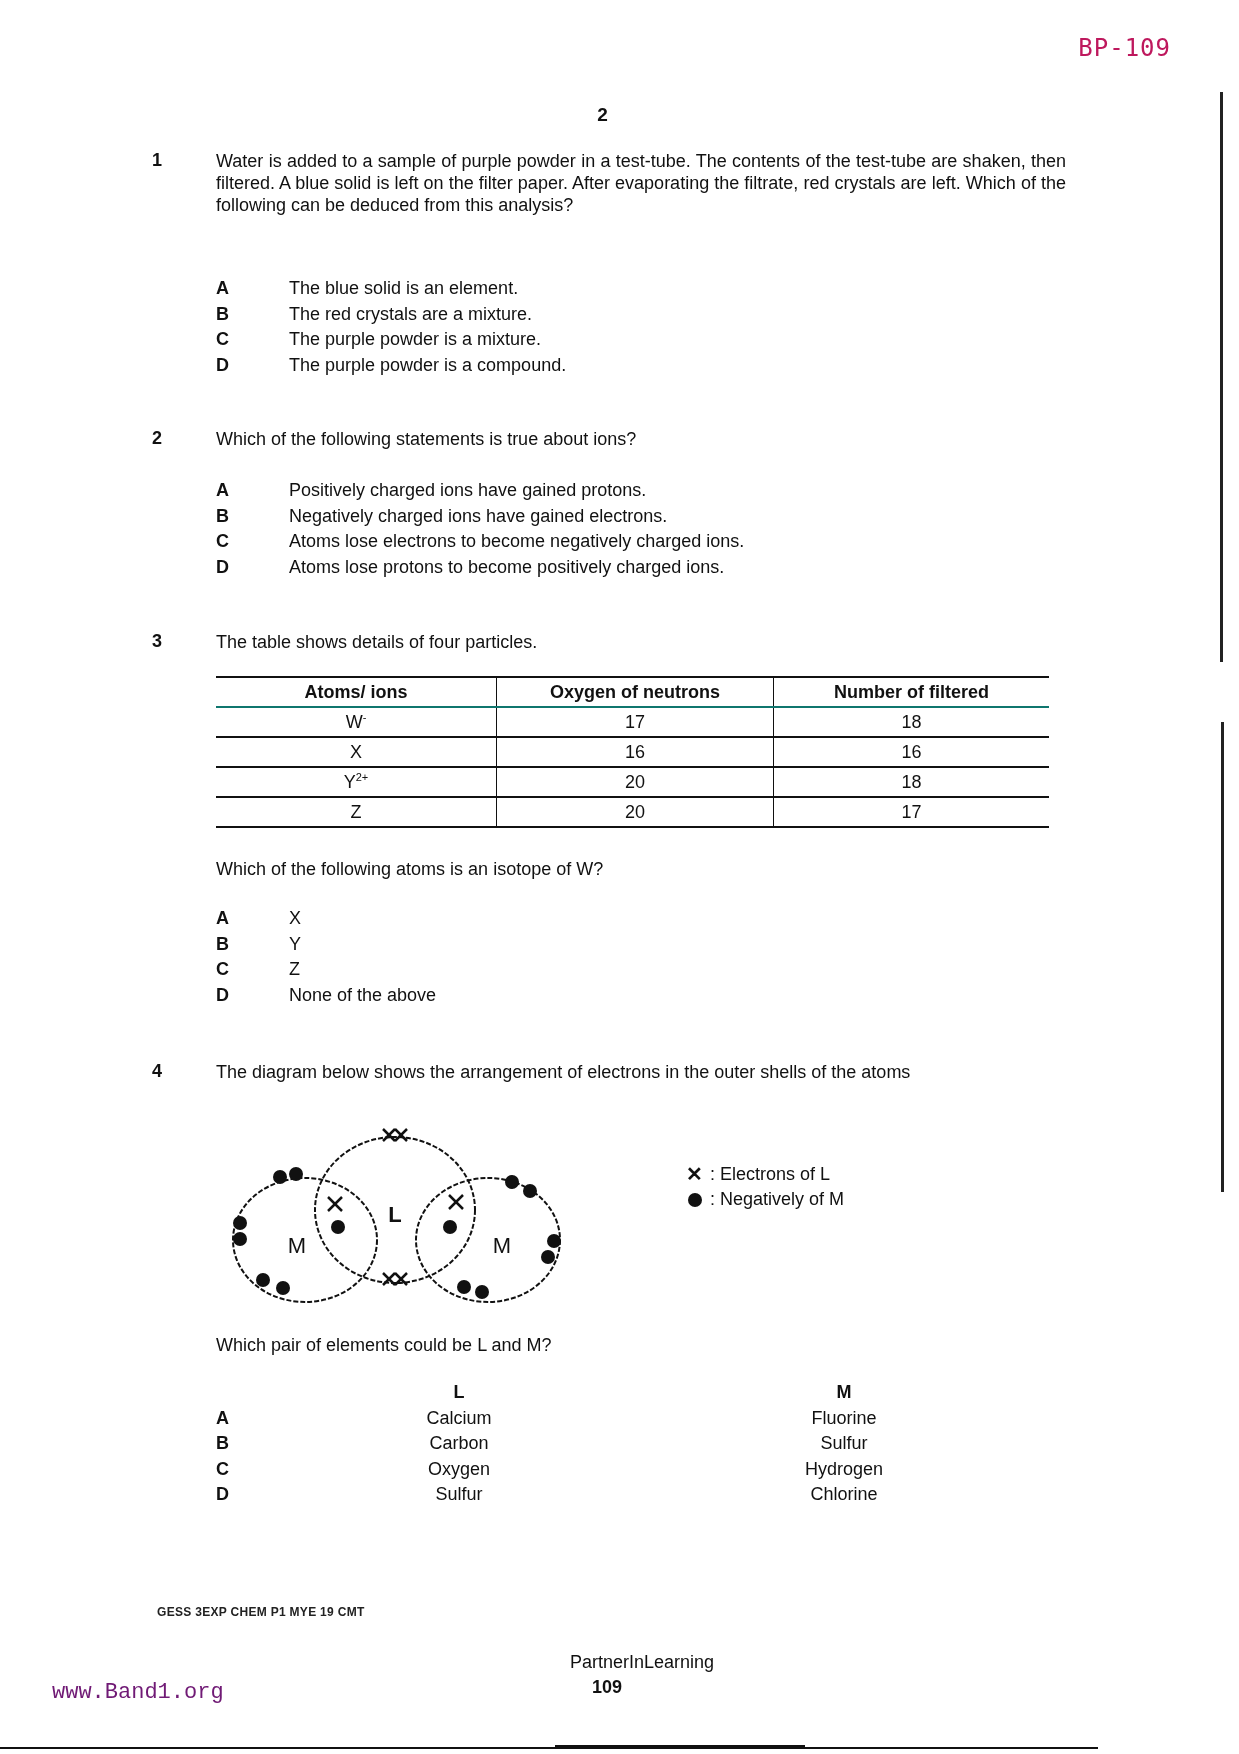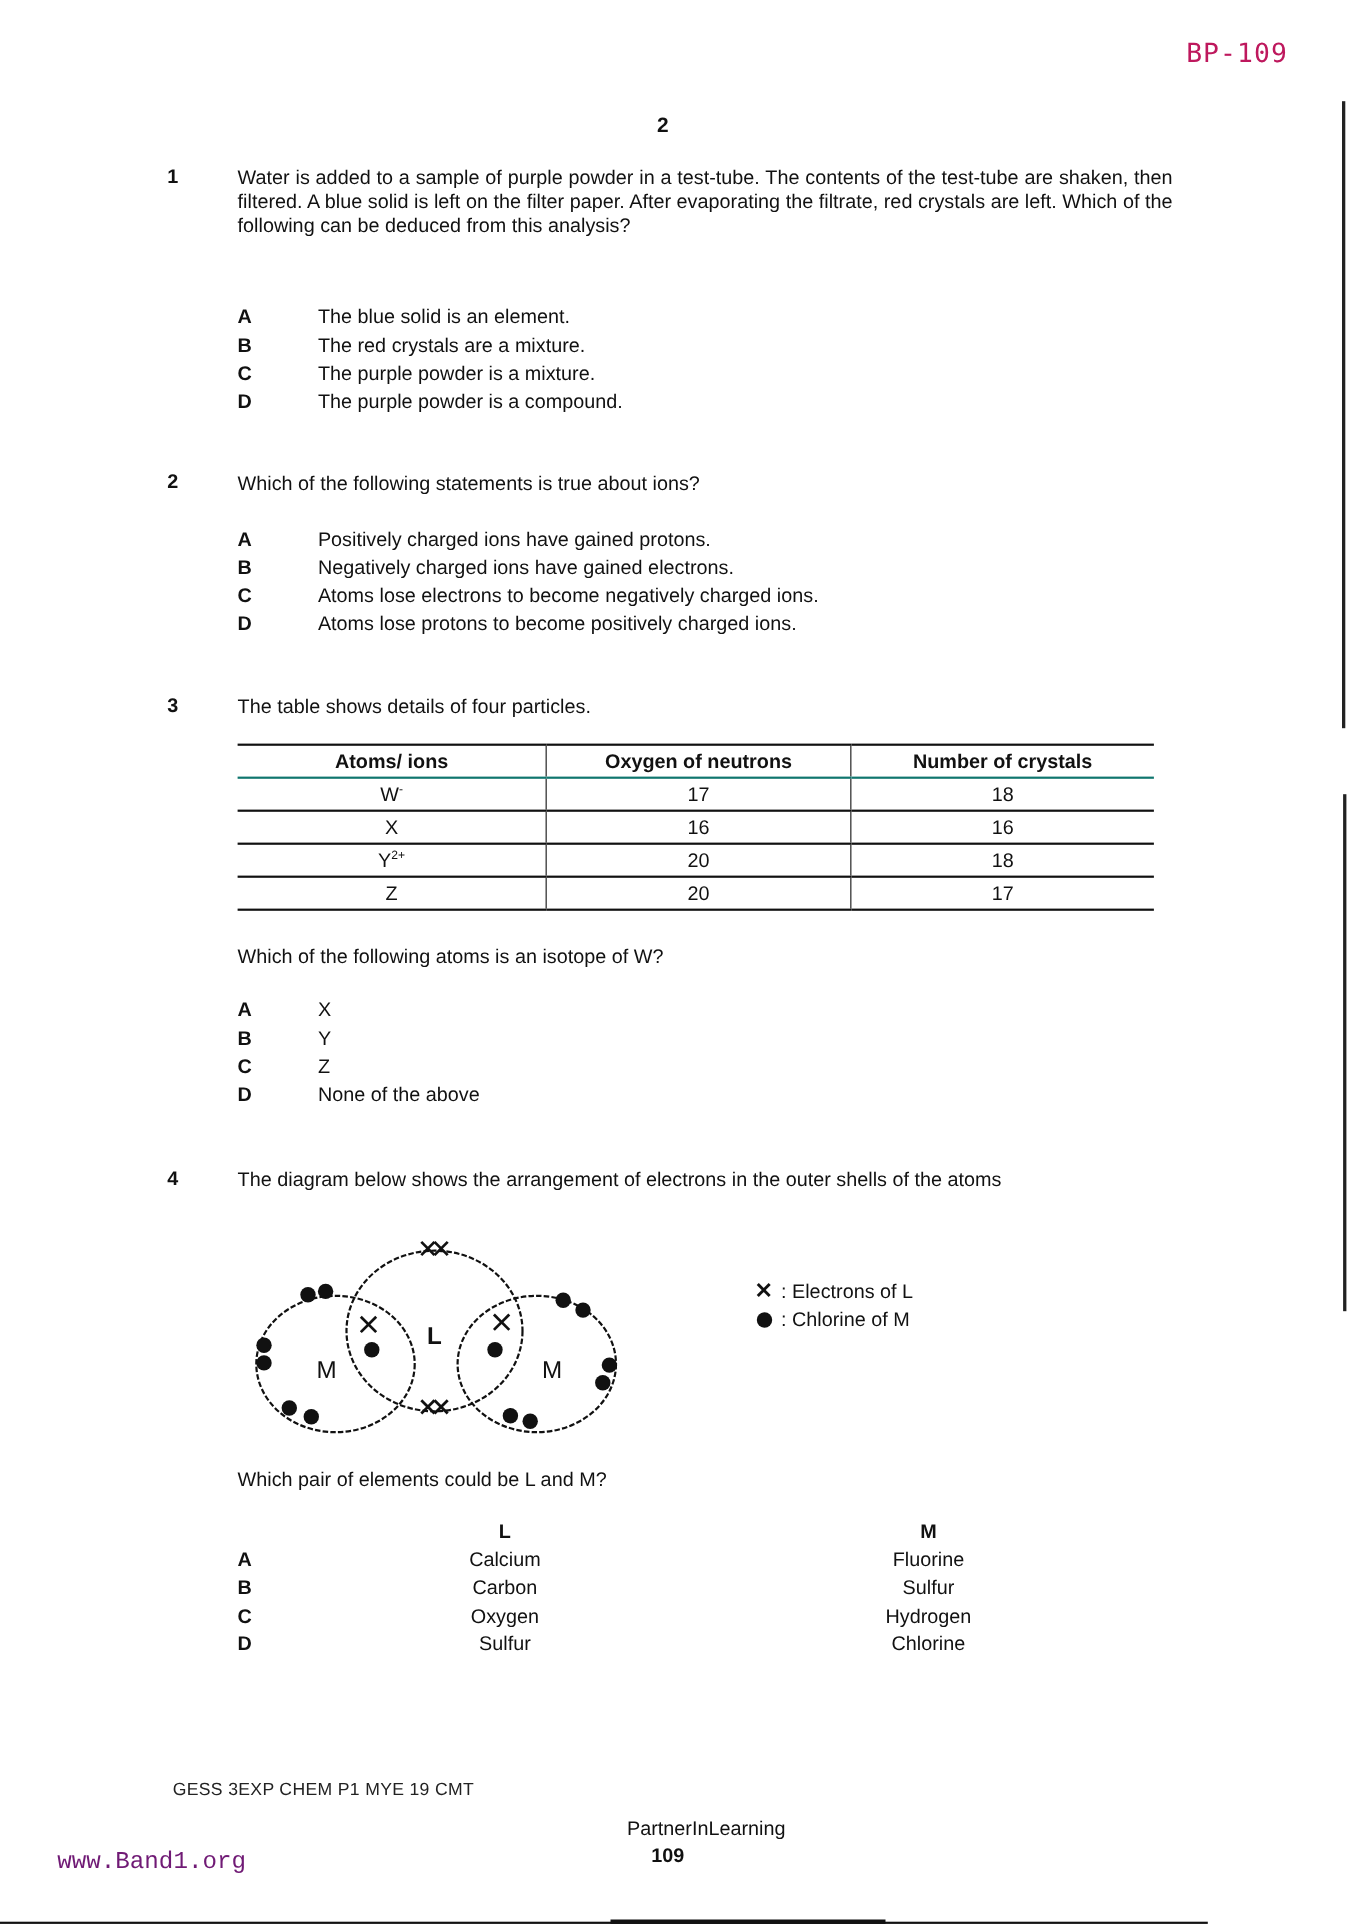--- a/index.html
+++ b/index.html
@@ -31,21 +31,21 @@
     .legend-row { display: flex; align-items: center; font-size: 18px; line-height: 25px; }
     .legend-row .sym { width: 24px; font-weight: bold; font-size: 20px; }
     .legend-row .dot { width: 14px; height: 14px; border-radius: 50%; background: #111; margin: 0 8px 0 2px; }
     
     .pair-grid { font-size: 18px; line-height: 25.5px; }
     .pair-row { display: flex; }
     .pair-row .pl { width: 73px; font-weight: bold; }
     .pair-row .pL { width: 340px; text-align: center; }
     .pair-row .pM { width: 430px; text-align: center; }
     .hdr { font-weight: bold; }
-    .footer-code { left: 157px; top: 1605px; font-size: 16px; font-weight: normal; letter-spacing: 0.3px; color: #222; margin-top: 14px; }
+    .footer-code { left: 157px; top: 1605px; font-size: 12px; font-weight: bold; letter-spacing: 0.3px; color: #222; }
     .footer-partner { left: 570px; top: 1652px; font-size: 18px; }
     .footer-page { left: 592px; top: 1677px; font-size: 18px; font-weight: bold; }
     .watermark { left: 52px; top: 1680px; font-family: Liberation Mono, monospace; font-size: 22px; color: #701a75; }
     .bottom-rule { left: 0; top: 1747px; width: 1098px; height: 2px; background: #111; }
     .bottom-rule-thick { left: 555px; top: 1745px; width: 250px; height: 4px; background: #111; }
     .right-bar1 { left: 1220px; top: 92px; width: 3px; height: 570px; background: #222; }
     .right-bar2 { left: 1221px; top: 722px; width: 3px; height: 470px; background: #222; }
   </style>
 </head>
 <body>
@@ -95,21 +95,21 @@
     </div>
 </div>
 
 <div class="abs q-num" style="left:152px; top:631px;">3</div>
 <div class="abs q-text" style="left:216px; top:631px; width:850px;">The table shows details of four particles.</div>
 <table class="abs ptable" style="left:216px; top:676px;">
   <thead>
     <tr>
       <th class="c1">Atoms/ ions</th>
       <th class="c2">Oxygen of neutrons</th>
-      <th class="c3">Number of crystals</th>
+      <th class="c3">Number of filtered</th>
     </tr>
   </thead>
   <tbody>
     <tr>
       <td class="c1"><span>W</span><sup>-</sup></td>
       <td class="c2">17</td>
       <td class="c3">18</td>
     </tr>
     <tr>
       <td class="c1"><span>X</span><sup></sup></td>
@@ -198,21 +198,21 @@
 
 <div class="abs" style="left:686px; top:1162px;">
   <div class="legend-row">
     <span class="sym">✕</span>
     <span>:&nbsp;</span>
     <span>Electrons of L</span>
   </div>
   <div class="legend-row">
     <span class="dot"></span>
     <span>:&nbsp;</span>
-    <span>Chlorine of M</span>
+    <span>Negatively of M</span>
   </div>
 </div>
 
 <div class="abs q-text" style="left:216px; top:1334px; width:850px;">Which pair of elements could be L and M?</div>
 
 <div class="abs pair-grid" style="left:216px; top:1380px;">
   <div class="pair-row hdr">
     <span class="pl"></span>
     <span class="pL">L</span>
     <span class="pM">M</span>

